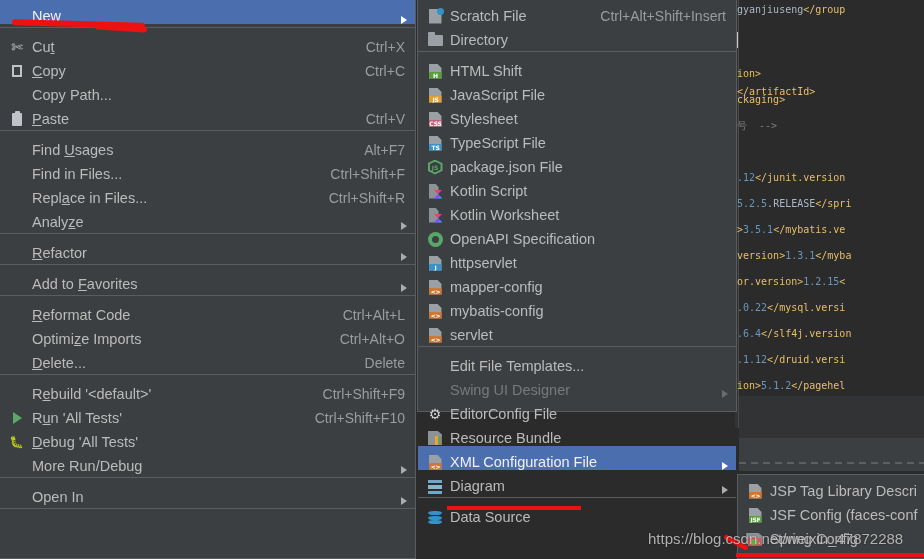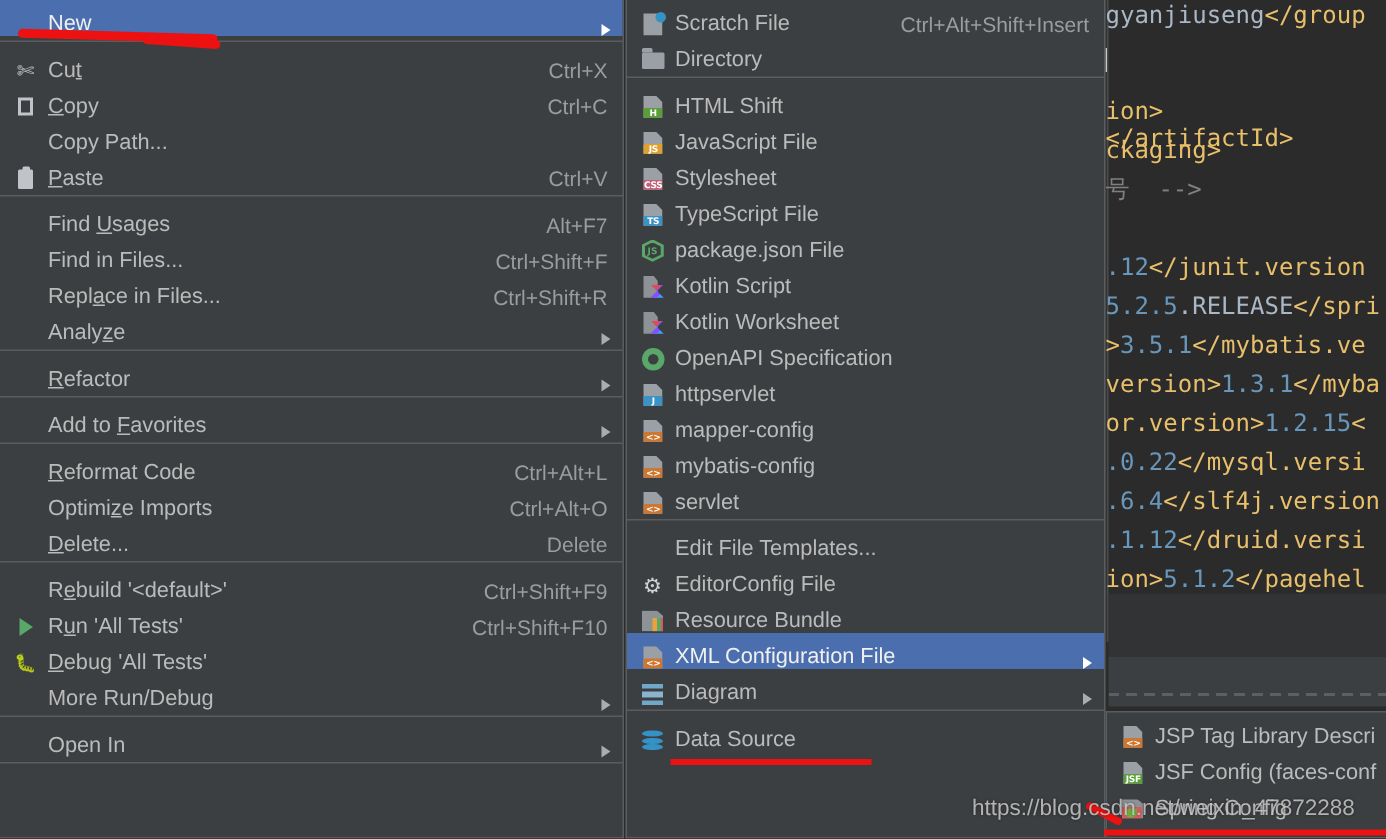--- a/index.html
+++ b/index.html
@@ -22,21 +22,21 @@
   .ed-gutter {
     position: absolute; left: 735px; top: 0; width: 4px; height: 428px;
     background: #313335;
     border-right: 1px solid #4a4a4a;
   }
   .code-line {
     position: absolute;
     left: 737px;
     white-space: pre;
     letter-spacing: 0px;
-    font-size: 16px;
+    font-size: 10px;
     line-height: 15px;
     text-align: right;
   }
   .tok-tag  { color: #e8bf6a; }
   .tok-num  { color: #6897bb; }
   .tok-txt  { color: #a9b7c6; }
   .tok-cmt  { color: #808080; }
   .ed-strip {
     position: absolute; left: 739px; top: 396px; width: 185px; height: 42px;
     background: #313335;
@@ -60,21 +60,21 @@
 
   
   .menu {
     position: absolute;
     background: #3c3f41;
     border: 1px solid #5a5d5e;
     color: #bbbbbb;
     font-size: 14.5px;
   }
   #menu-context { left: 0px; top: 0px; width: 416px; height: 559px; border-left: none; border-top: none; }
-  #menu-new     { left: 417px; top: 0px; width: 320px; height: 559px; border-top: none; }
+  #menu-new     { left: 417px; top: 0px; width: 320px; height: 412px; border-top: none; }
   #menu-xml     { left: 737px; top: 474px; width: 226px; height: 85px; }
 
   .mi {
     position: relative;
     display: flex; align-items: flex-end;
     height: 24px;
     padding-left: 6px;
     white-space: nowrap;
     cursor: default;
   }
@@ -507,20 +507,25 @@
             <span class="ic-badge" style="background: rgb(204, 120, 50);">&lt;&gt;</span>
           </span>
         </span>
         <span class="mi-label">servlet</span>
       </div>
       <div class="sep"></div>
       <div class="mi">
         <span class="mi-icon"></span>
         <span class="mi-label">Edit File Templates...</span>
       </div>
+      <div class="mi disabled">
+        <span class="mi-icon"></span>
+        <span class="mi-label">Swing UI Designer</span>
+        <span class="arrow"></span>
+      </div>
       <div class="mi">
         <span class="mi-icon">
           <span class="ic-gear">⚙</span>
         </span>
         <span class="mi-label">EditorConfig File</span>
       </div>
       <div class="mi">
         <span class="mi-icon">
           <span class="ic-bundle"></span>
         </span>

